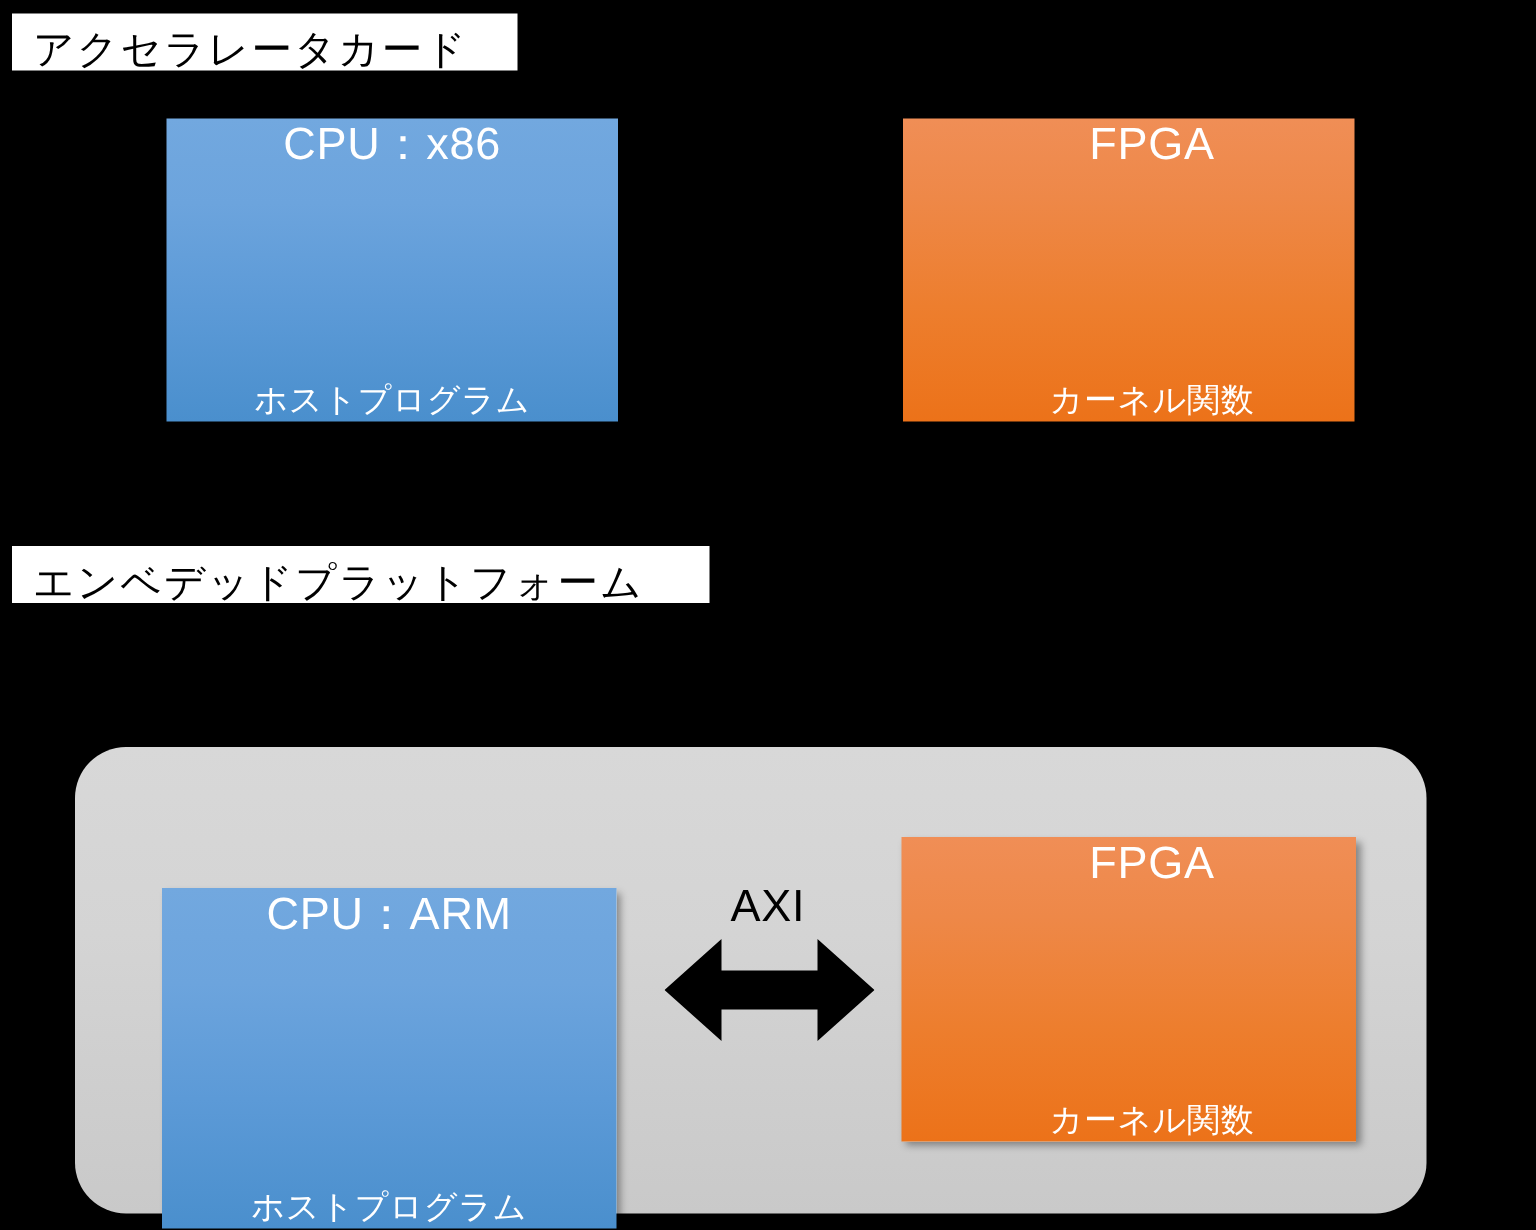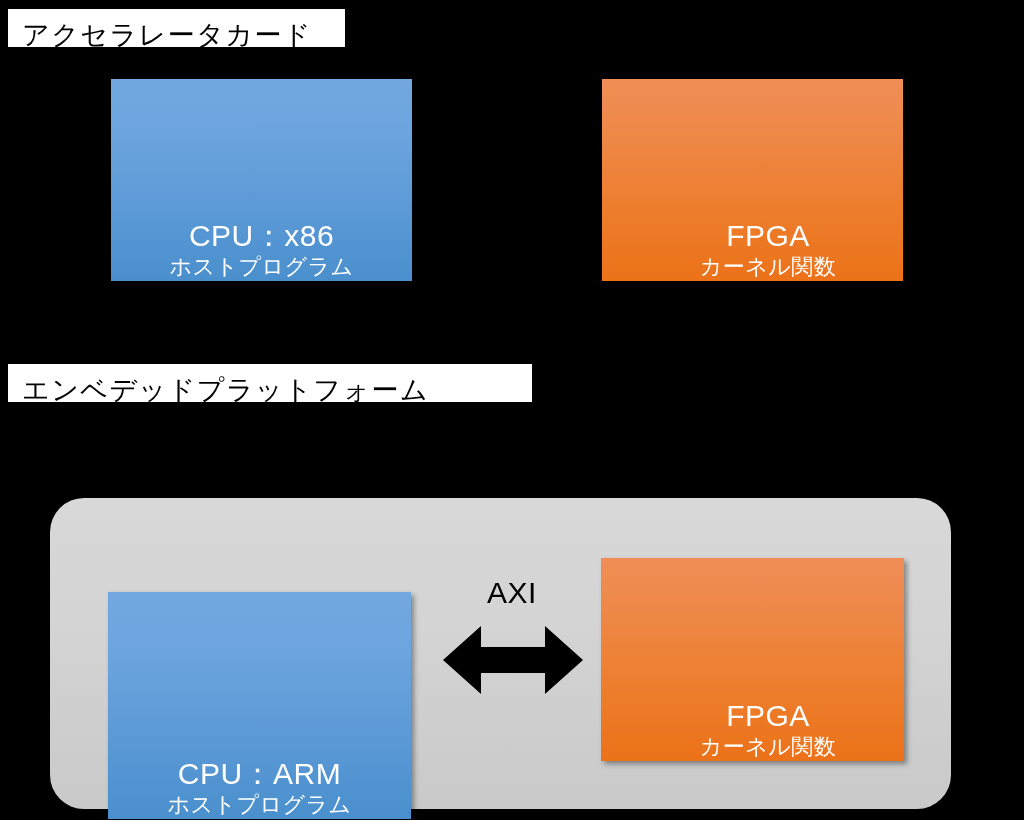--- a/index.html
+++ b/index.html
@@ -22,46 +22,46 @@
   
   .section-label {
     position: absolute;
     background: #FFFFFF;
     color: #000000;
     font-size: 27px;
     line-height: 1;
     letter-spacing: 1.5px;
     font-weight: 400;
     display: flex;
-    align-items: flex-start;
-    padding: 13px 14px;
+    align-items: flex-end;
+    padding: 0 14px;
     box-sizing: border-box;
     white-space: nowrap;
   }
   #label-accel {
     left: 8px;
     top: 9px;
     width: 337px;
     height: 38px;
   }
   #label-embedded {
     left: 8px;
     top: 364px;
-    width: 524px;
+    width: 465px;
     height: 38px;
   }
 
   
   .block {
     position: absolute;
     box-sizing: border-box;
     display: flex;
     flex-direction: column;
     align-items: center;
-    justify-content: flex-end;
+    justify-content: space-between;
     color: #FFFFFF;
     text-align: center;
     white-space: nowrap;
   }
   .block .line1 {
     font-size: 30px;
     line-height: 1.22;
     letter-spacing: 0.5px;
   }
   .block .line2 {
@@ -125,21 +125,21 @@
   #axi-group {
     position: absolute;
     left: 432px;
     top: 578px;
     width: 160px;
     height: 120px;
   }
   #axi-label {
     position: absolute;
     left: 0;
-    top: 0;
+    top: 12px;
     width: 160px;
     text-align: center;
     font-size: 30px;
     line-height: 1;
     color: #000000;
     letter-spacing: 0.5px;
   }
   #axi-arrow {
     position: absolute;
     left: 11px;

